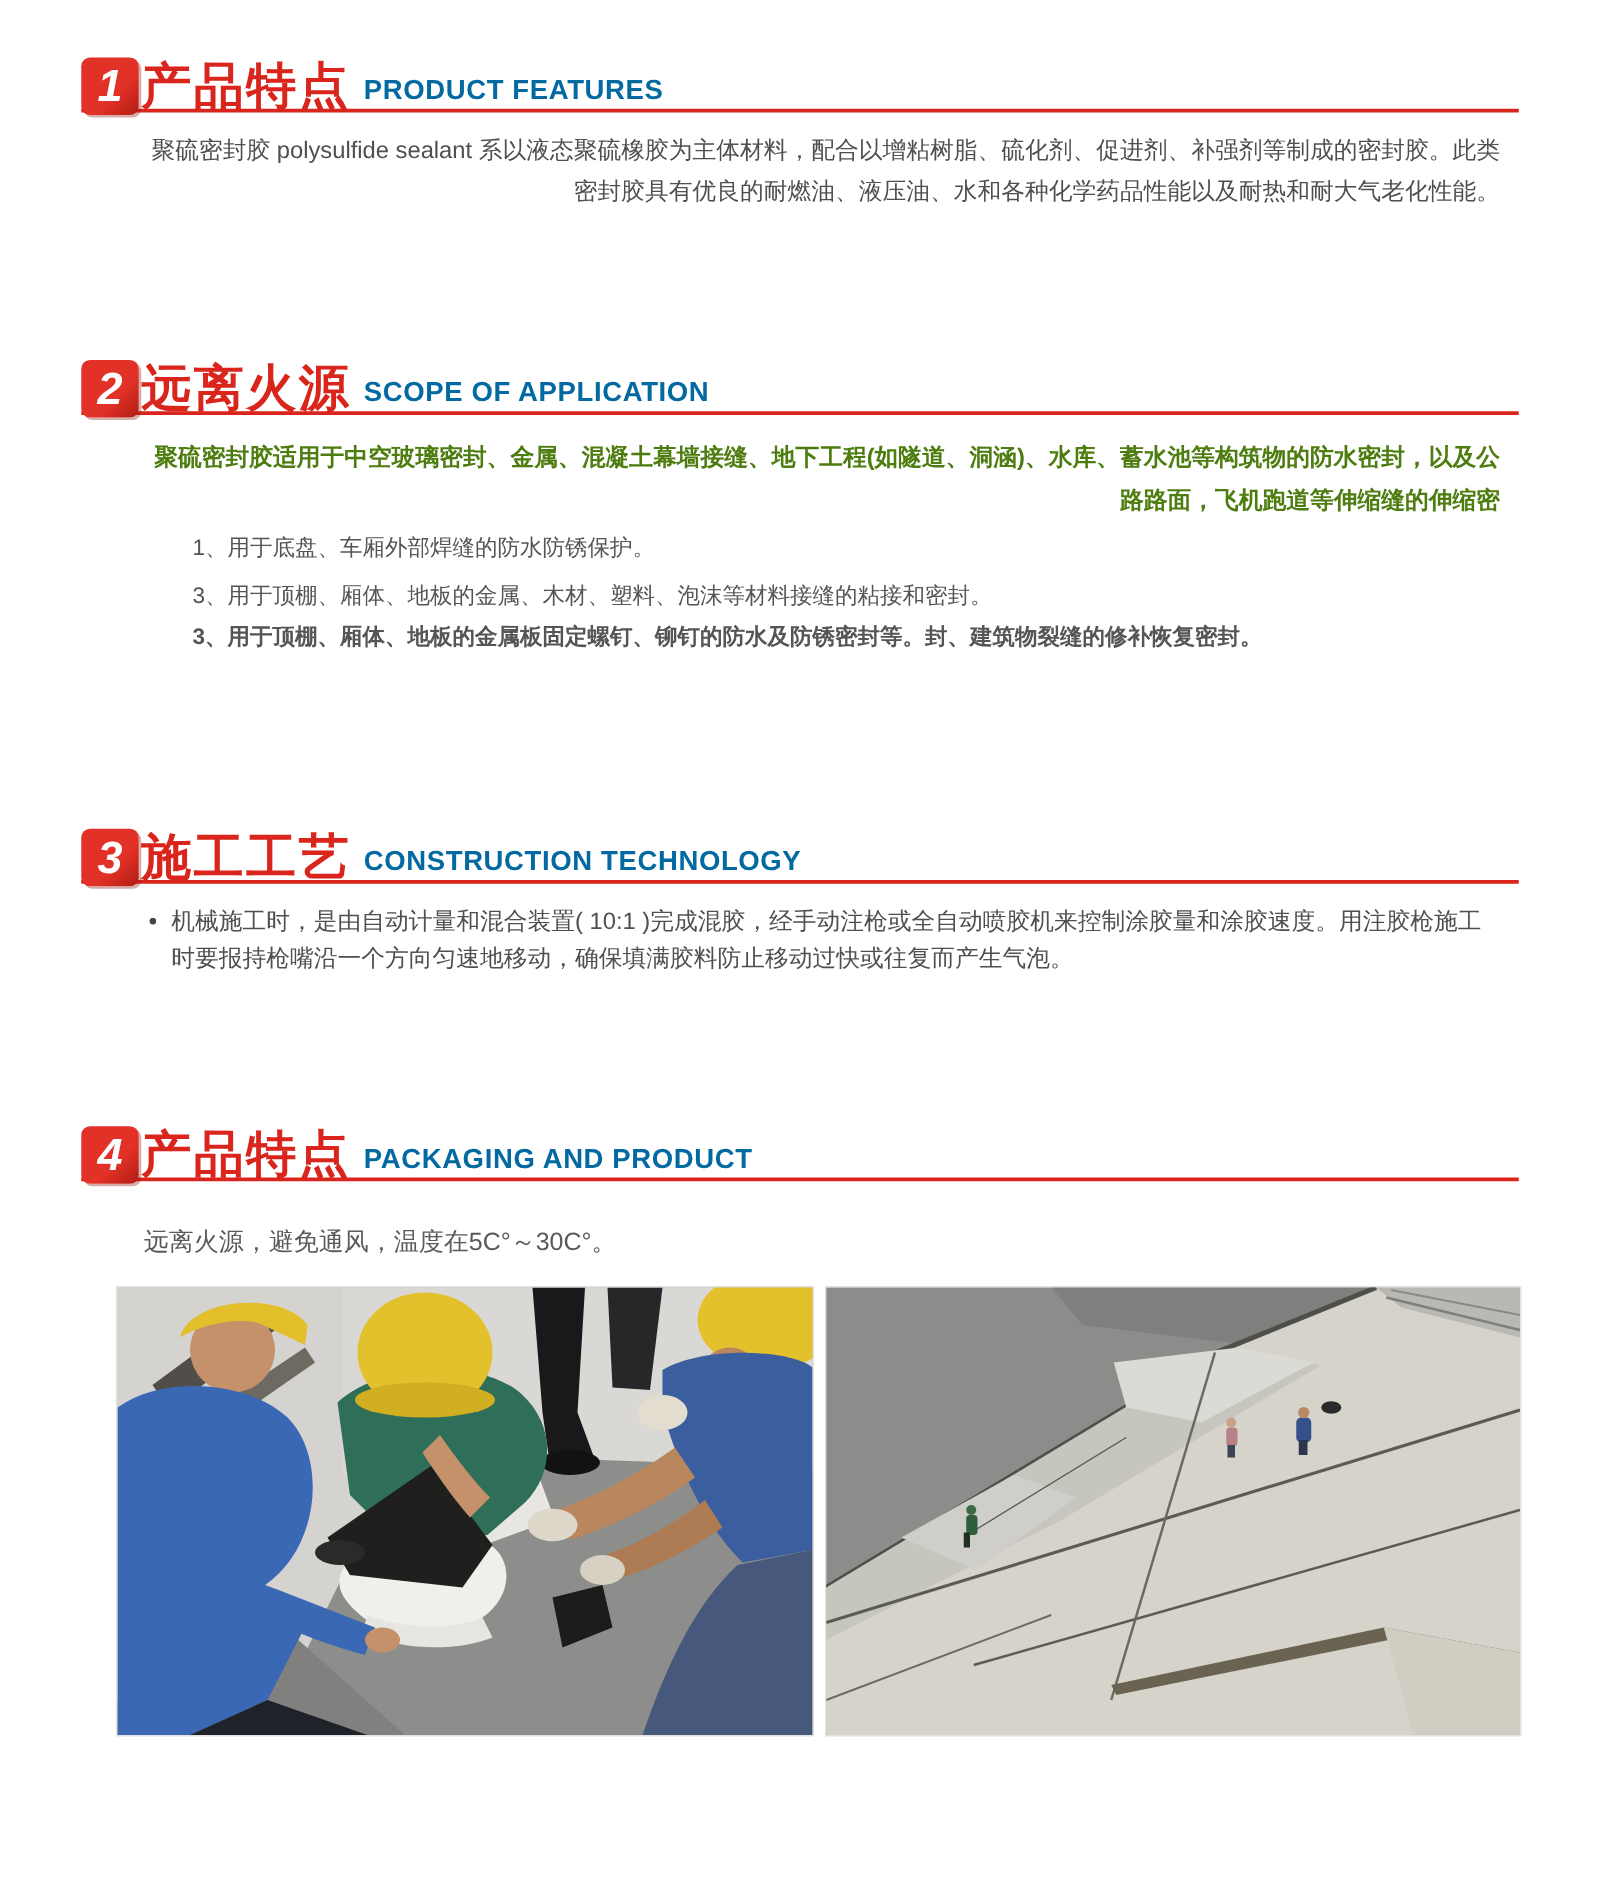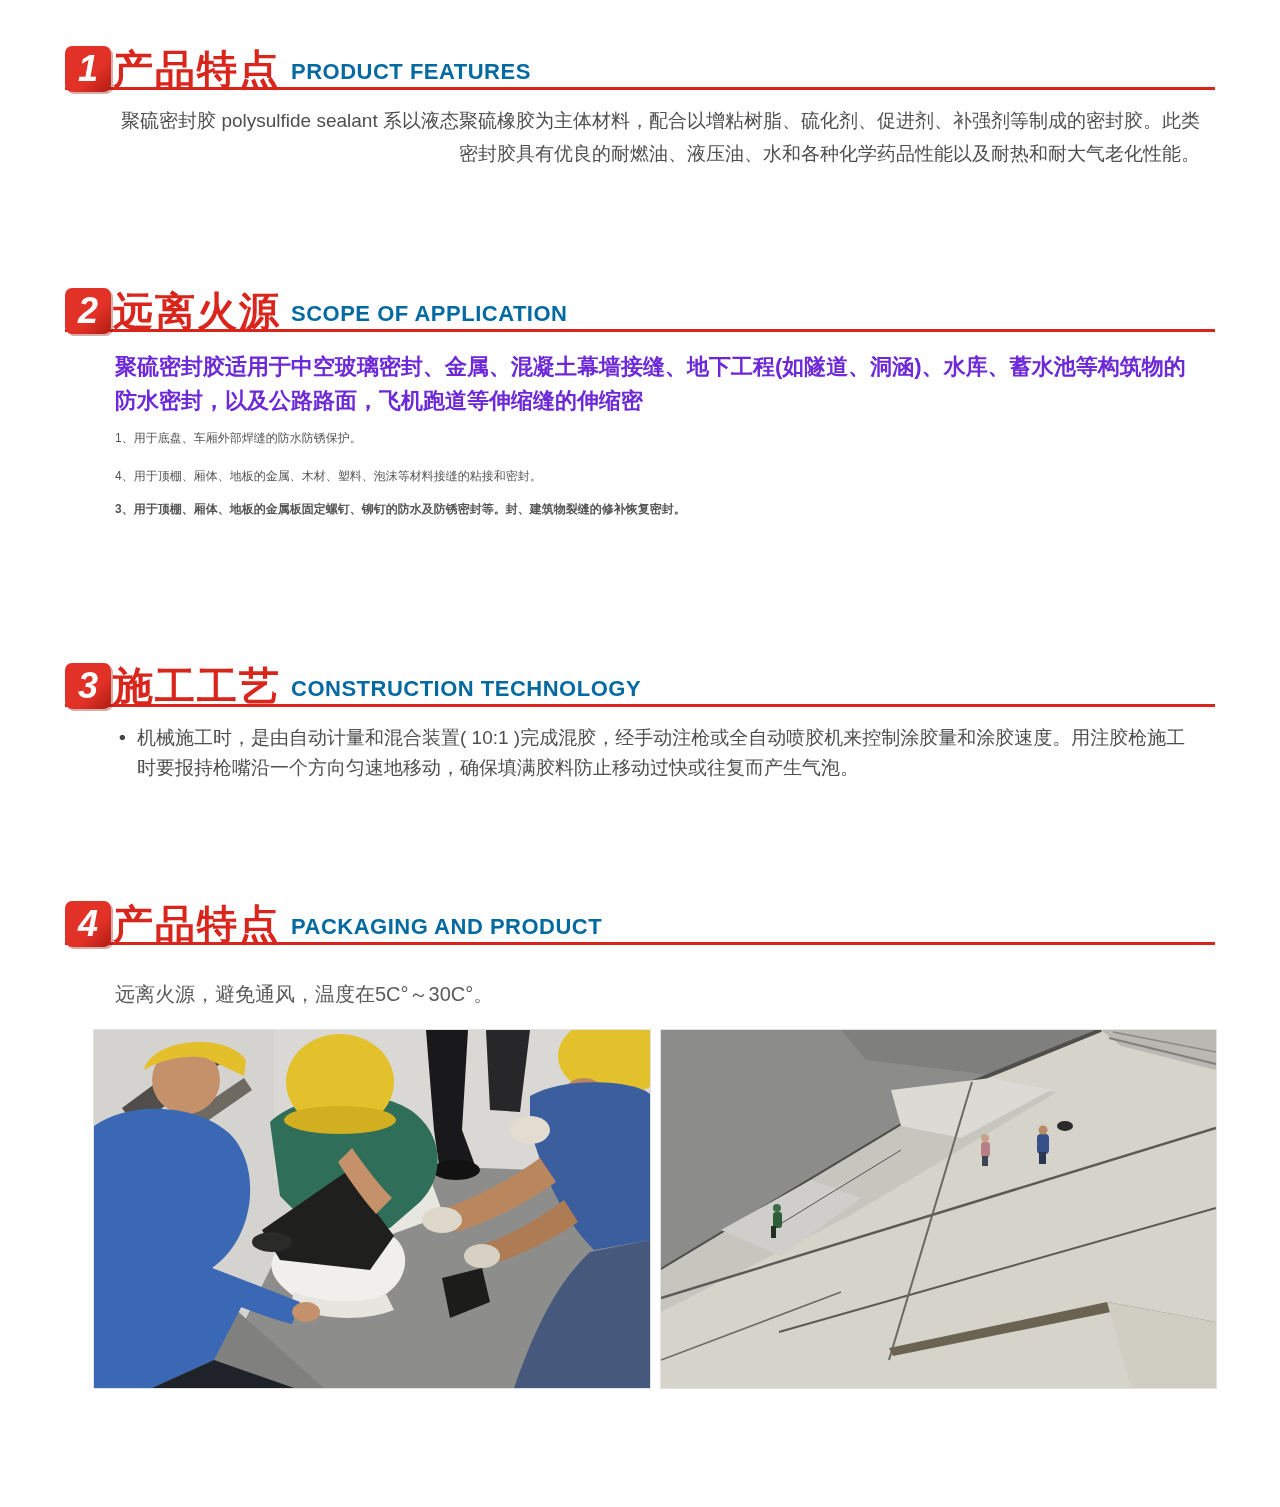--- a/index.html
+++ b/index.html
@@ -12,23 +12,23 @@
   .num-box{width:46px;height:46px;margin-bottom:-5px;border-radius:7px;
     background:linear-gradient(135deg,#e23127 62%,#b01c13 100%);
     color:#fff;font-size:36px;font-weight:bold;font-style:italic;
     display:flex;align-items:center;justify-content:center;line-height:1;
     box-shadow:2px 2px 0 rgba(140,20,12,.35);z-index:2;}
   .zh-title{margin:0 0 -2px 2px;font-size:40px;line-height:1;font-weight:bold;color:#d9251c;letter-spacing:2px;}
   .en-title{margin:0 0 2px 10px;font-size:22px;font-weight:bold;color:#0369a1;letter-spacing:.5px;}
 
   
   .body-text{margin:14px 15px 0 50px;font-size:19px;line-height:33px;color:#4f4f4f;text-align:right;}
-  .lead-text{margin:18px 15px 0 50px;font-size:22px;line-height:34px;color:#6d28d9;font-weight:bold;}
+  .lead-text{margin:18px 15px 0 50px;font-size:19px;line-height:34px;color:#4d7c0f;font-weight:bold;text-align:right;}
   .app-items{margin:8px 15px 0 50px;}
-  .app-item{font-size:12px;line-height:24px;color:#555;}
+  .app-item{font-size:18px;line-height:24px;color:#555;margin-left:39px;}
   .app-item + .app-item{margin-top:14px;}
   .app-item:nth-child(3){margin-top:9px;font-weight:bold;}
   .bullets{margin:16px 15px 0 52px;}
   .bullet{position:relative;padding-left:20px;font-size:19px;line-height:30px;color:#4f4f4f;}
   .bullet + .bullet{margin-top:14px;}
   .bullet-dot{position:absolute;left:2px;top:0;color:#444;font-size:19px;}
   .storage-text{margin:36px 15px 0 50px;font-size:20px;line-height:27px;color:#5a5a5a;}
 
   .sec1{margin-top:38px;}
   .sec2{margin-top:110px;}
@@ -60,21 +60,21 @@
       <div class="sec-header">
         <div class="num-box">
           <span>2</span>
         </div>
         <h2 class="zh-title">远离火源</h2>
         <span class="en-title">SCOPE OF APPLICATION</span>
       </div>
       <p class="lead-text">聚硫密封胶适用于中空玻璃密封、金属、混凝土幕墙接缝、地下工程(如隧道、洞涵)、水库、蓄水池等构筑物的防水密封，以及公路路面，飞机跑道等伸缩缝的伸缩密</p>
       <div class="app-items">
         <div class="app-item">1、用于底盘、车厢外部焊缝的防水防锈保护。</div>
-        <div class="app-item">4、用于顶棚、厢体、地板的金属、木材、塑料、泡沫等材料接缝的粘接和密封。</div>
+        <div class="app-item">3、用于顶棚、厢体、地板的金属、木材、塑料、泡沫等材料接缝的粘接和密封。</div>
         <div class="app-item">3、用于顶棚、厢体、地板的金属板固定螺钉、铆钉的防水及防锈密封等。封、建筑物裂缝的修补恢复密封。</div>
       </div>
     </section>
 
     <section class="sec3">
       <div class="sec-header">
         <div class="num-box">
           <span>3</span>
         </div>
         <h2 class="zh-title">施工工艺</h2>

